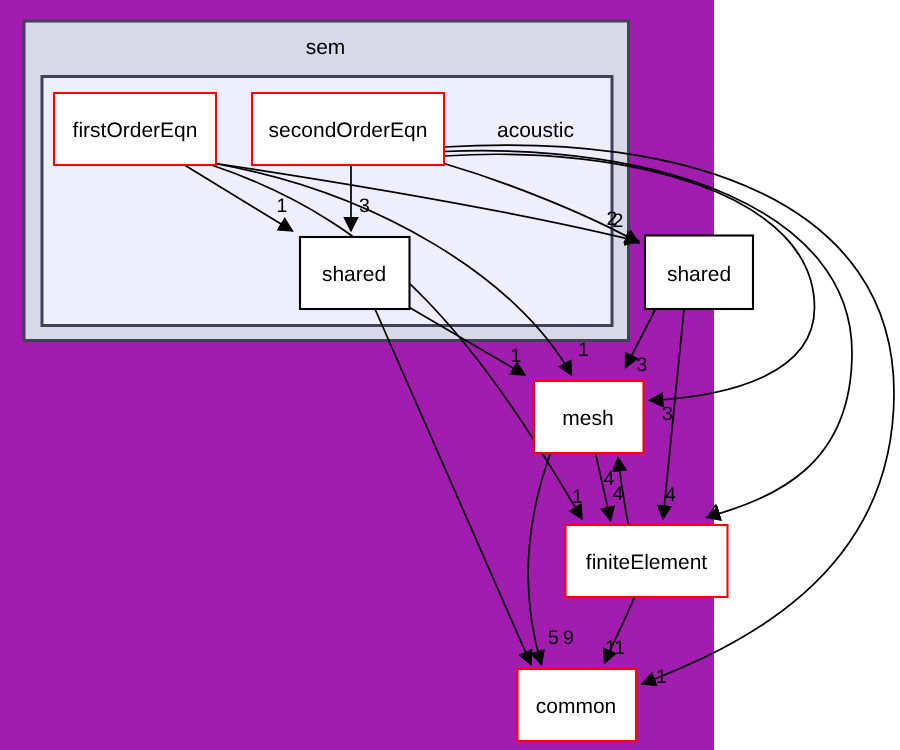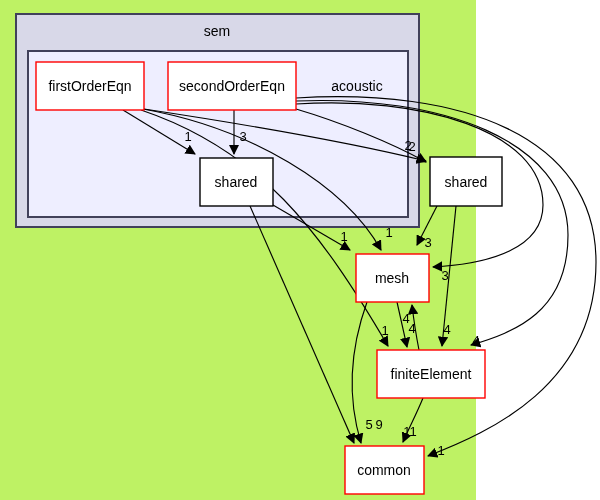--- a/index.html
+++ b/index.html
@@ -1,16 +1,16 @@
 <!DOCTYPE html>
 <html><head>
 <meta charset="utf-8">
 <style>
   html,body{margin:0;padding:0;background:#ffffff;}
-  .canvas{position:relative;width:476px;height:500px;background:#bef264;
+  .canvas{position:relative;width:476px;height:500px;background:#a21caf;
           font-family:"Liberation Sans", sans-serif;}
   svg{display:block;}
   .edge{fill:none;stroke:#000000;stroke-width:1.15px;}
   .edge-label{font-size:13px;fill:#000000;text-anchor:middle;
               font-family:"Liberation Sans", sans-serif;}
   .node-label{font-size:14px;fill:#000000;text-anchor:middle;
               font-family:"Liberation Sans", sans-serif;}
   .cluster-label{font-size:14px;fill:#000000;text-anchor:middle;
               font-family:"Liberation Sans", sans-serif;}
   .cluster-rect{stroke:#41415a;stroke-width:2px;}

